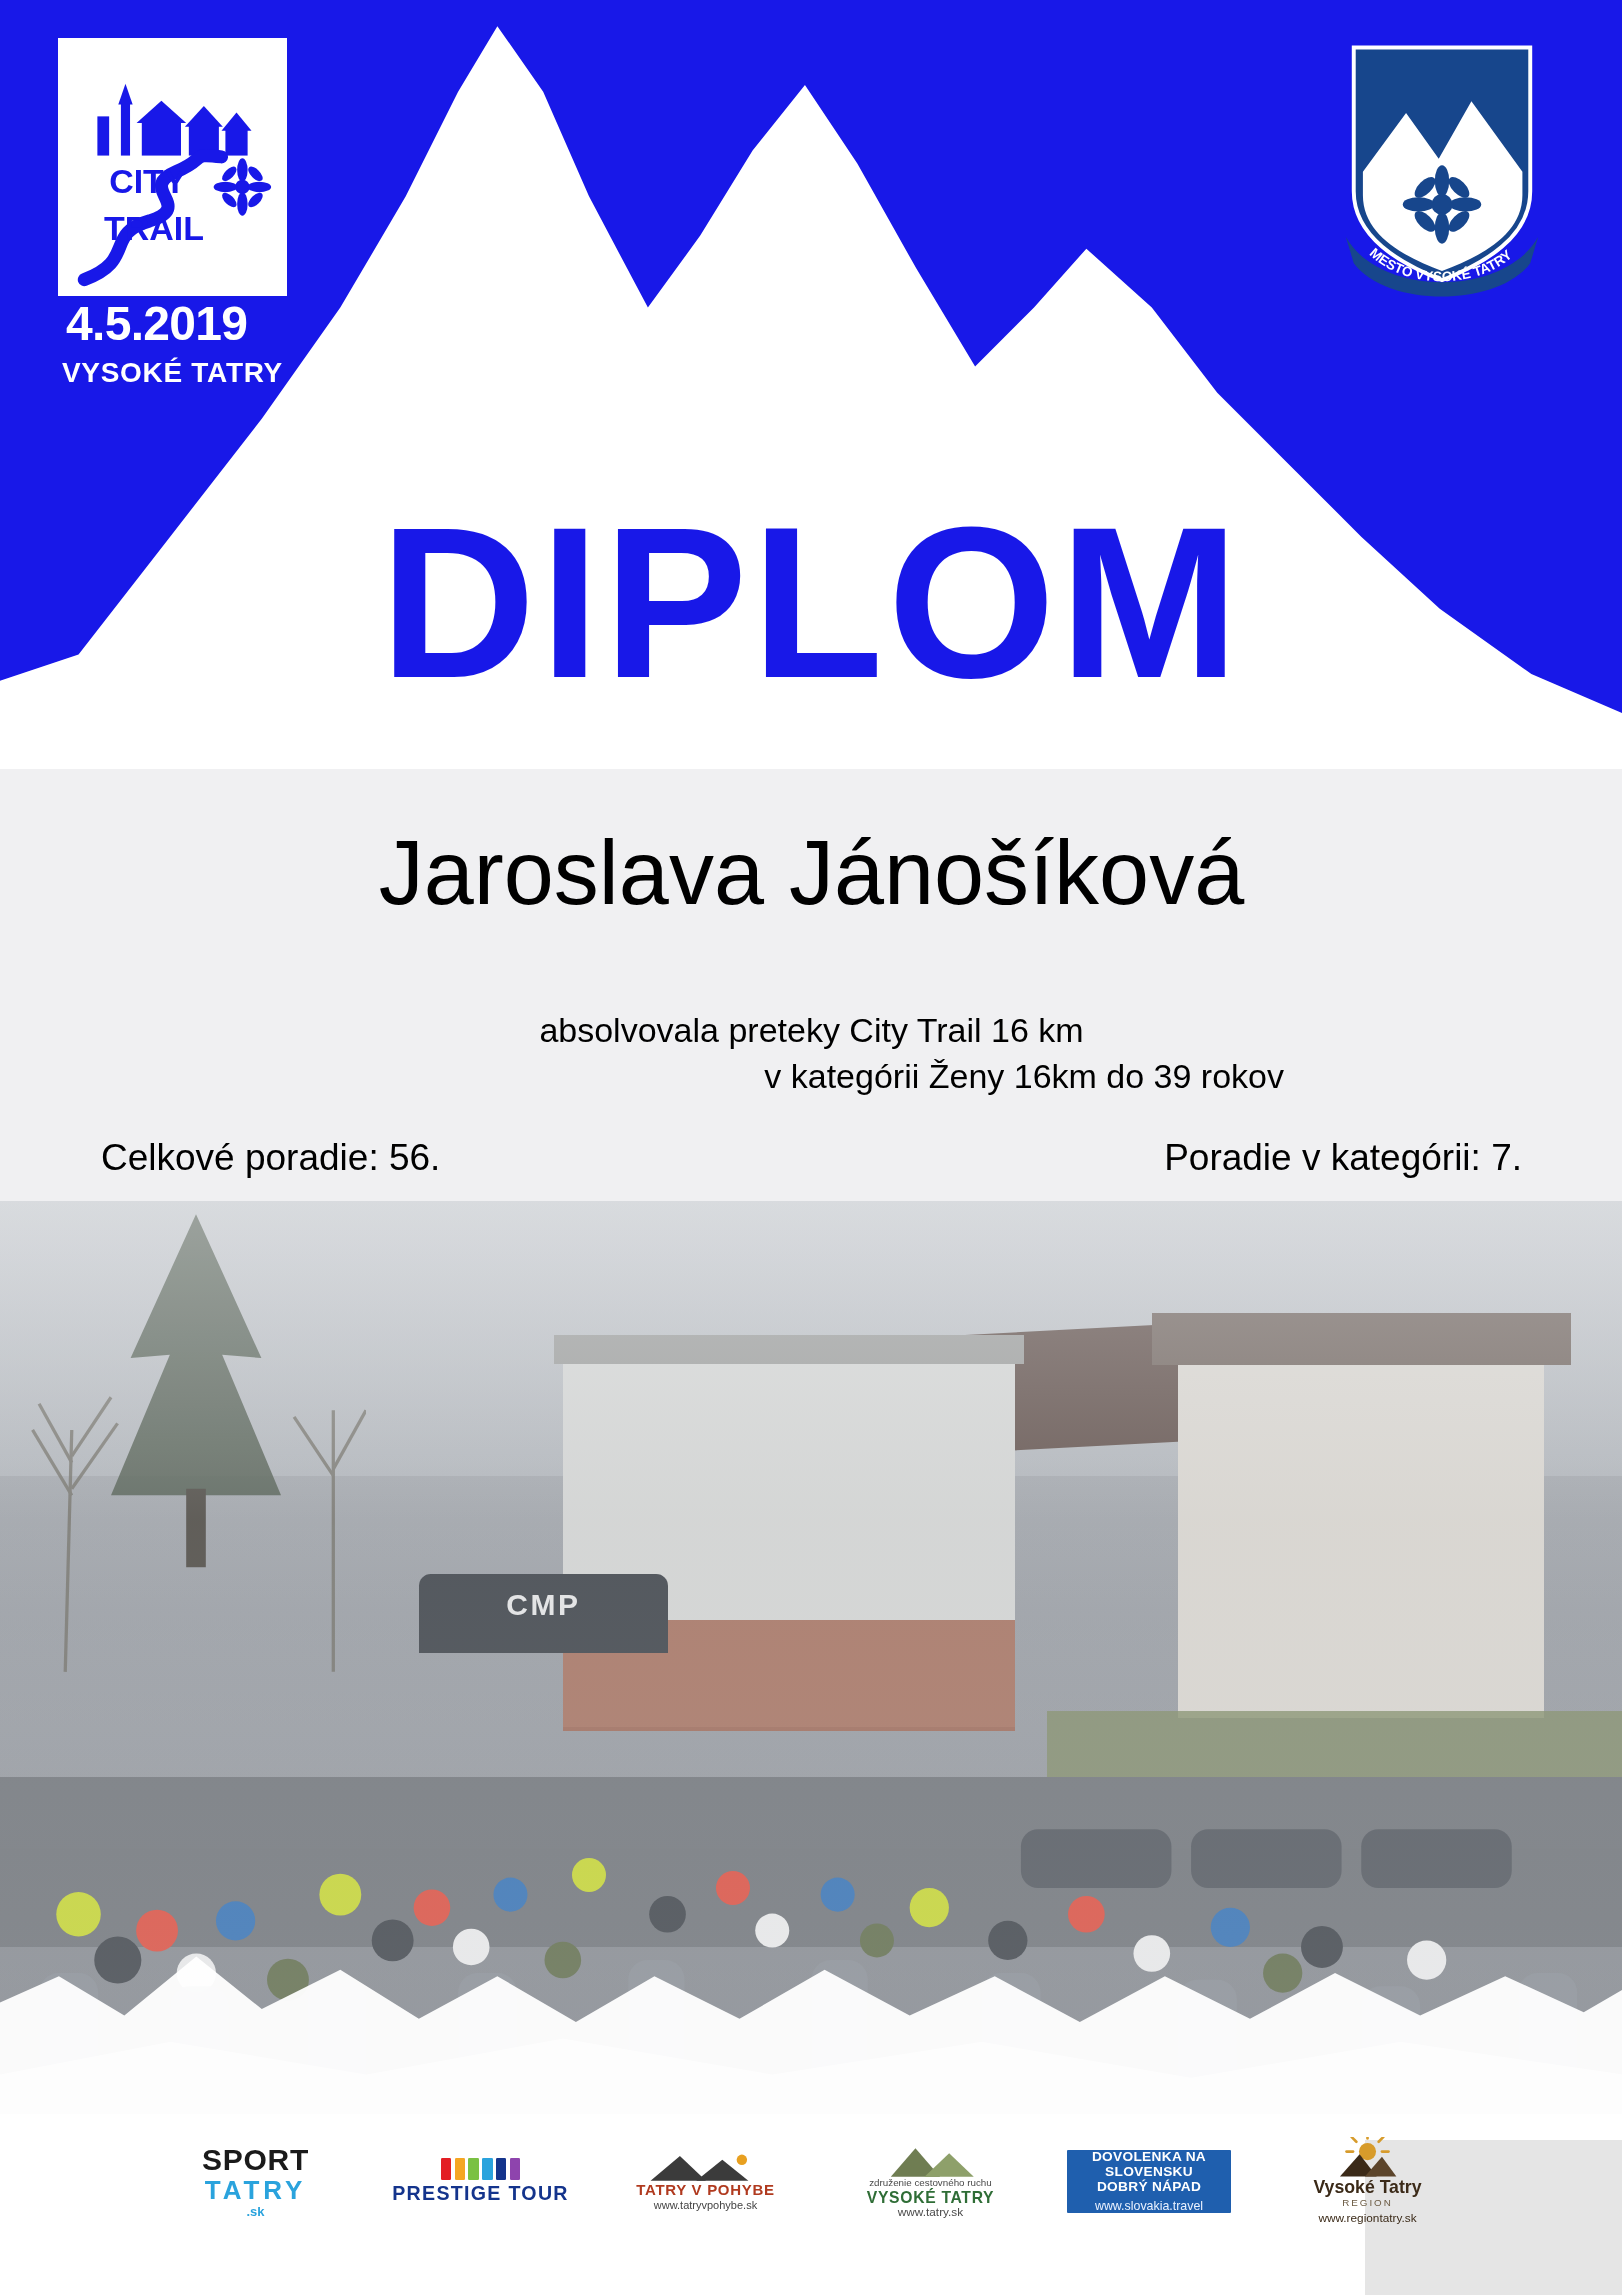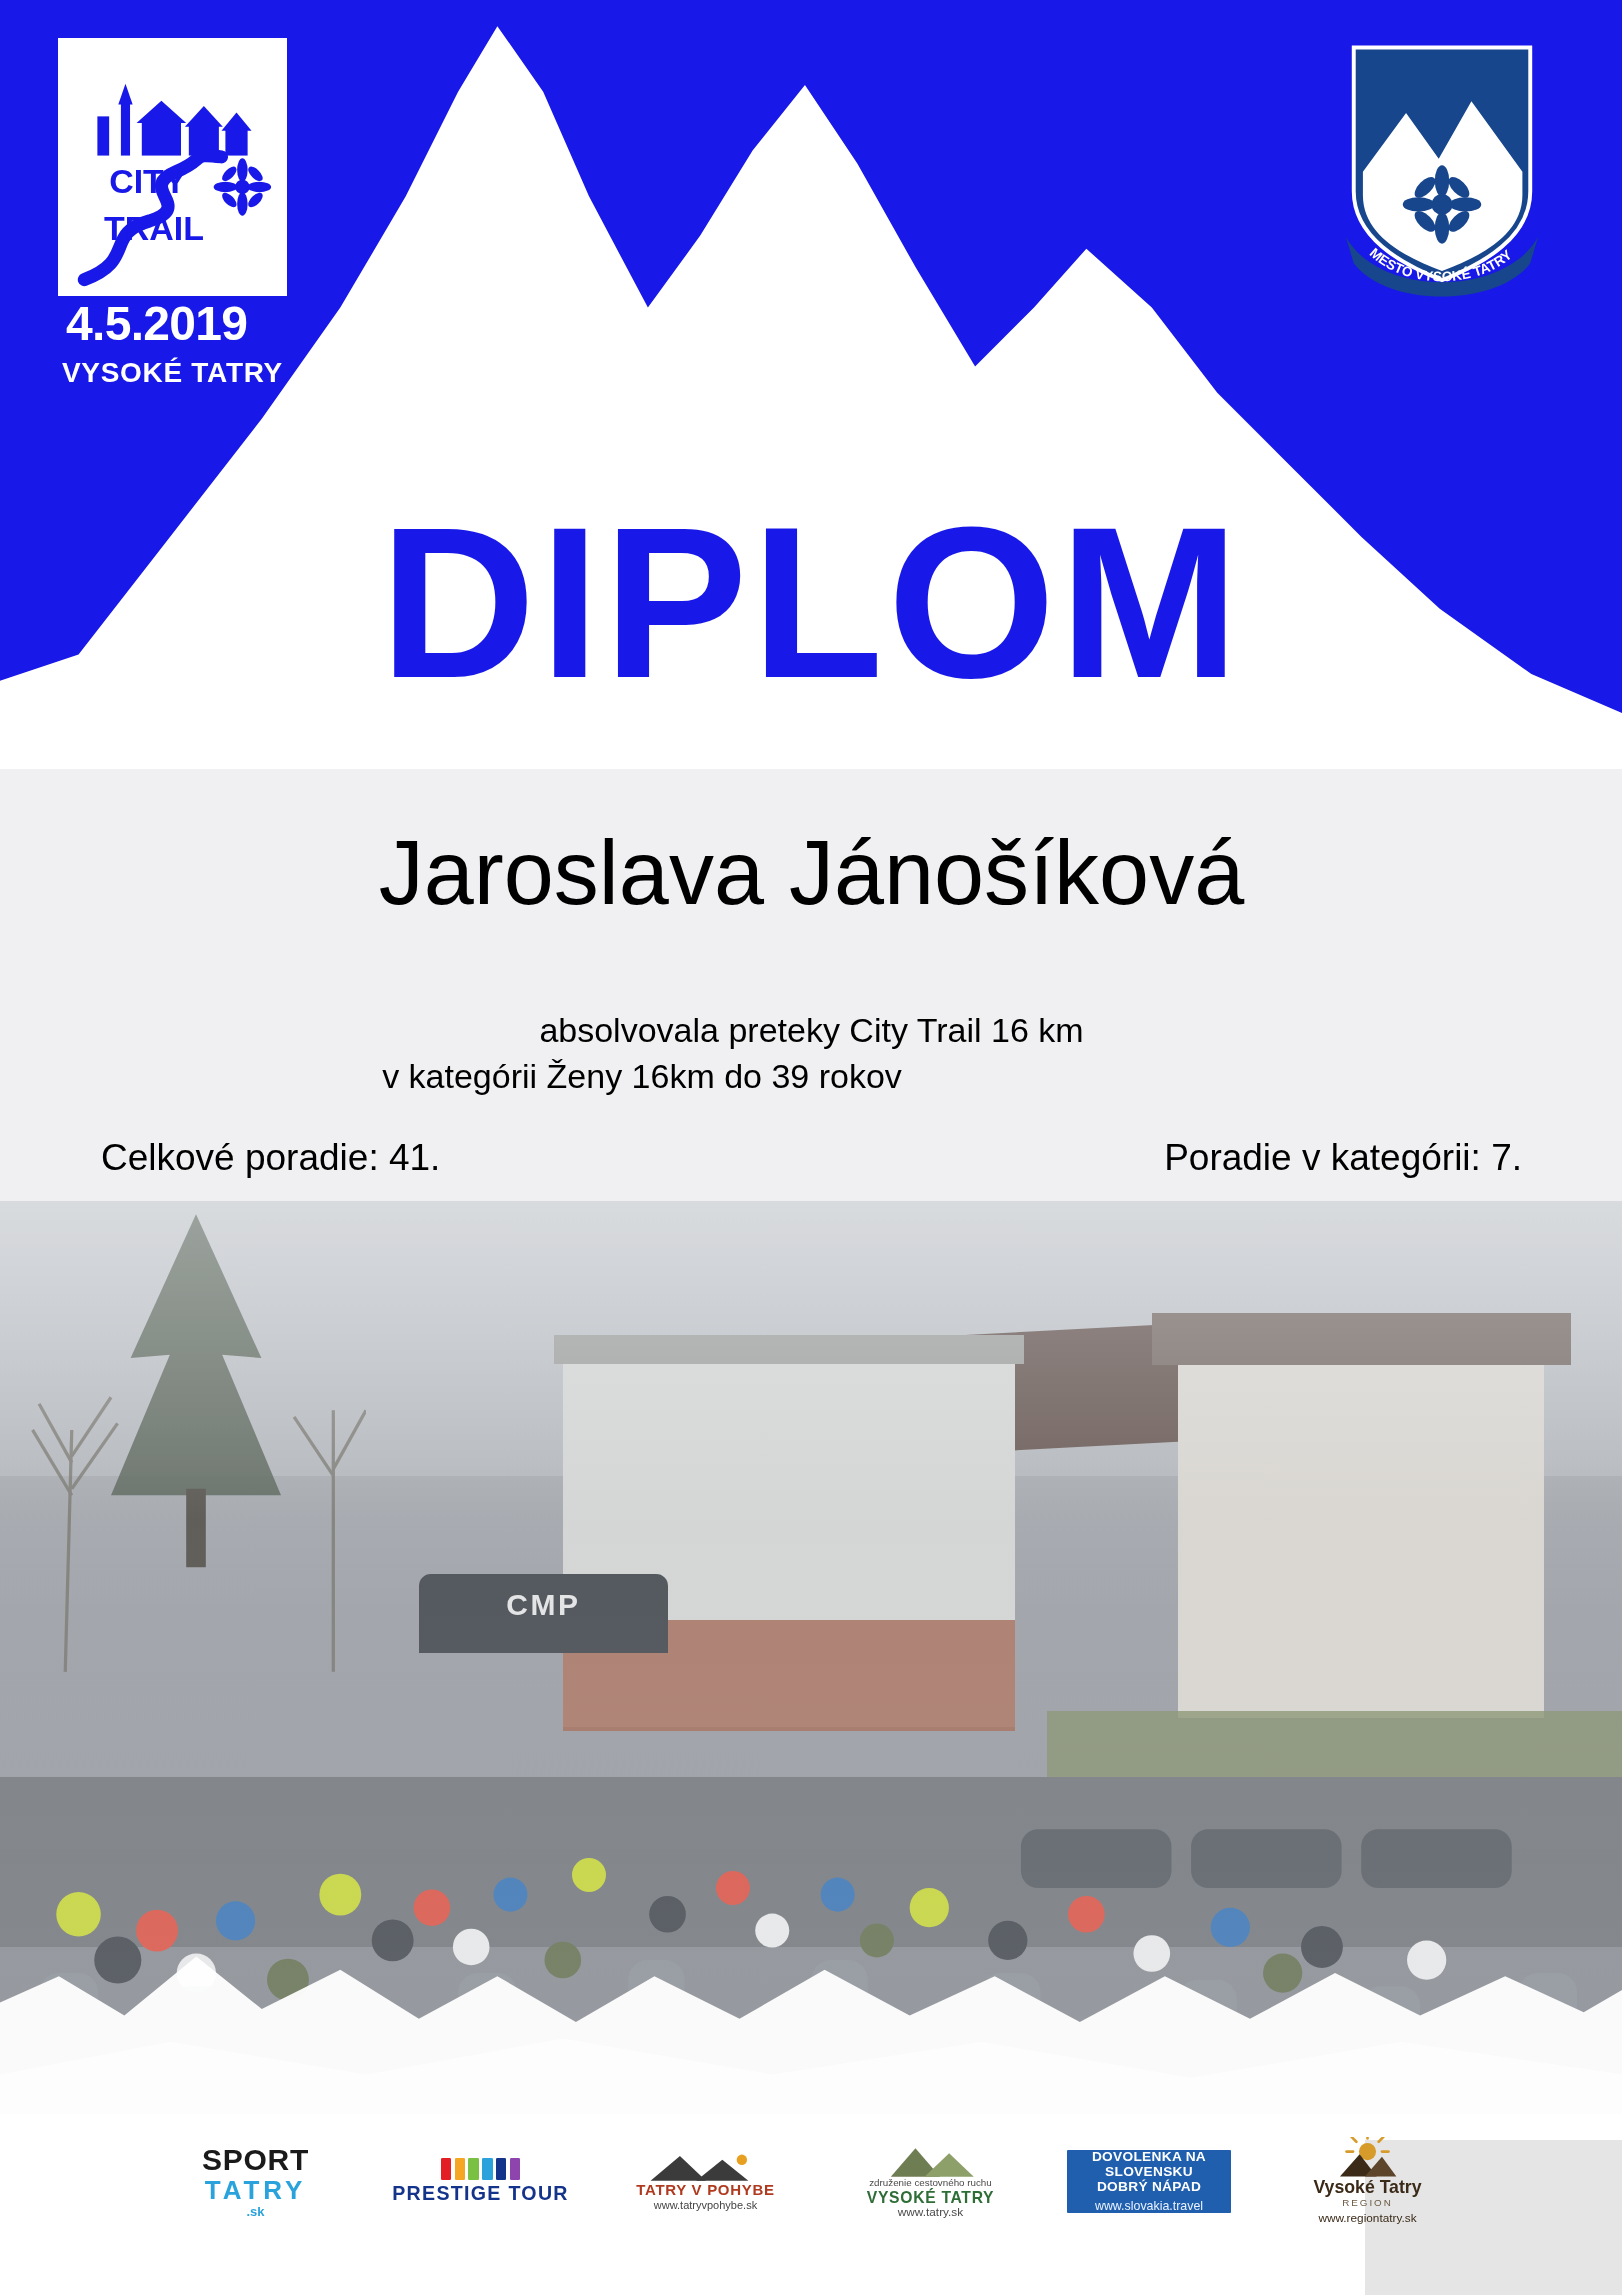--- a/index.html
+++ b/index.html
@@ -113,21 +113,21 @@
     width: 1623px;
     text-align: center;
     font-size: 34px;
     color: #000000;
     line-height: 1.3;
   }
   .line-category {
     position: absolute;
     left: 0; top: 1054px;
     width: 1284px;
-    text-align: center;
+    text-align: right;
     font-size: 34px;
     color: #000000;
     line-height: 1.3;
   }
   .overall {
     position: absolute;
     left: 101px; top: 1137px;
     font-size: 37px;
     color: #000000;
   }
@@ -358,21 +358,21 @@
     </div>
   </div>
 
   <div class="title">DIPLOM</div>
 
   <div class="body-area"></div>
 
   <div class="runner-name">Jaroslava Jánošíková</div>
   <div class="line-race">absolvovala preteky City Trail 16 km</div>
   <div class="line-category">v kategórii Ženy 16km do 39 rokov</div>
-  <div class="overall">Celkové poradie: 41.</div>
+  <div class="overall">Celkové poradie: 56.</div>
   <div class="cat-place">Poradie v kategórii: 7.</div>
   <div class="time">Dosiahnutý čas: 01:59:46</div>
 
   <div class="photo">
     <div class="sky"></div>
 
     <svg class="trees-left" viewBox="0 0 520 700">
       <polygon points="260,0 360,220 300,215 390,430 130,430 220,215 160,220" fill="#4a5648" opacity=".85"></polygon>
       <rect x="245" y="420" width="30" height="120" fill="#4a463f"></rect>
       <g stroke="#6d6a60" stroke-width="5" fill="none" opacity=".8">

